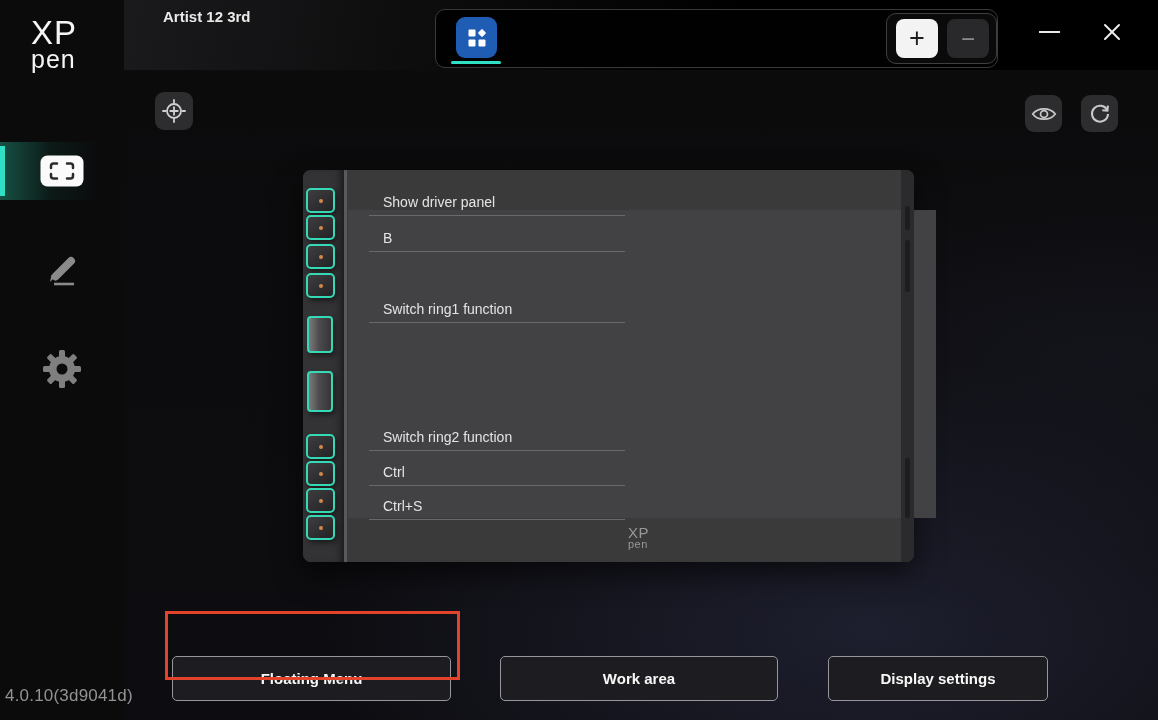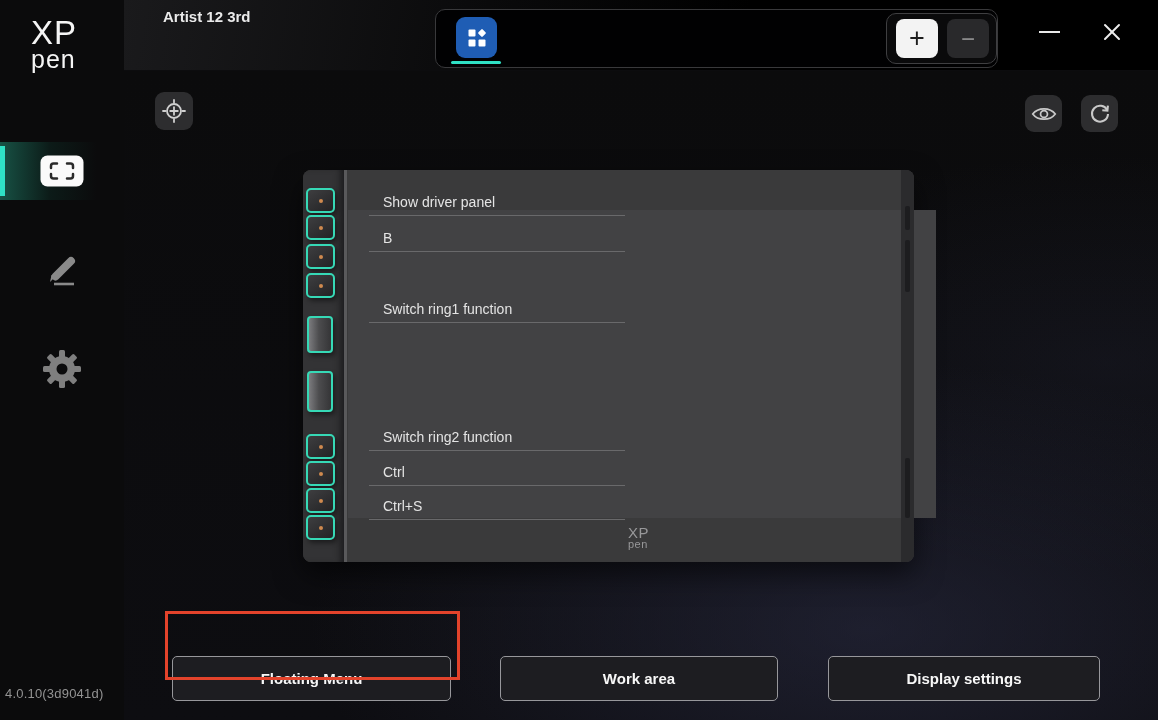--- a/index.html
+++ b/index.html
@@ -11,21 +11,21 @@
   .sidebar { position:absolute; left:0; top:0; width:124px; height:720px; background:#0b0b0c; z-index:5; }
   .brand-logo { position:absolute; left:31px; top:16px; color:#f5f5f5; line-height:1; }
   .brand-logo .l1 { font-size:33px; font-weight:300; letter-spacing:1px; }
   .brand-logo .l2 { font-size:25px; font-weight:300; letter-spacing:1px; margin-top:-2px; }
   .nav-item { position:absolute; left:0; width:124px; display:flex; align-items:center; justify-content:center; cursor:pointer; }
   .nav-item.active { top:142px; height:58px;
     background:linear-gradient(90deg, rgba(24,86,72,0.95) 0%, rgba(13,40,34,0.55) 40%, rgba(0,0,0,0) 78%); }
   .nav-item.active .accent-bar { position:absolute; left:0; top:4px; width:5px; height:50px; background:#2fe0c4; }
   .nav-item.pen { top:238px; height:64px; }
   .nav-item.gear { top:336px; height:66px; }
-  .version-text { position:absolute; left:5px; top:686px; font-size:13px; color:#939393; letter-spacing:0.2px; }
+  .version-text { position:absolute; left:5px; top:686px; font-size:17px; color:#939393; letter-spacing:0.2px; }
 
   
   .topbar { position:absolute; left:124px; top:0; width:1034px; height:71px;
     background:linear-gradient(100deg,#1a1a1c 0%, #0a0a0b 35%, #000 60%); border-bottom:1px solid #0c0c0e; }
   .device-title { position:absolute; left:39px; top:8px; font-size:15px; font-weight:600; color:#eaeaea; }
   .tabbar { position:absolute; left:311px; top:9px; width:563px; height:59px; background:#010102; border:1px solid #39393b; border-radius:10px; }
   .tab-active { position:absolute; left:20px; top:7px; width:41px; height:41px; background:#1f5db4; border-radius:9px; display:flex; align-items:center; justify-content:center; cursor:pointer; }
   .tab-underline { position:absolute; left:15px; bottom:3px; width:50px; height:3px; background:#2fe0c4; border-radius:2px; }
   .tab-actions { position:absolute; left:450px; top:3px; width:111px; height:51px; border:1px solid #3f3f41; border-radius:10px; background:#0a0a0b; }
   .btn-plus { position:absolute; left:9px; top:5px; width:42px; height:39px; background:#f3f3f3; border-radius:8px; display:flex; align-items:center; justify-content:center; font-size:27px; font-weight:400; color:#1d1d1d; cursor:pointer; }
@@ -72,21 +72,21 @@
 
   .device-logo { position:absolute; left:325px; top:355px; color:#98989a; line-height:1; }
   .device-logo .l1 { font-size:15px; font-weight:300; letter-spacing:0.5px; }
   .device-logo .l2 { font-size:11px; font-weight:300; letter-spacing:0.5px; margin-top:-1px; }
 
   
   .footer-btn { position:absolute; top:552px; height:45px; background:#1d1d21; border:1px solid #97979b; border-radius:5px;
     display:flex; align-items:center; justify-content:center; font-size:15px; font-weight:700; color:#f7f7f7; cursor:pointer;margin-top:33px; }
   .fb-floating { left:48px; width:279px; }
   .fb-workarea { left:376px; width:278px; }
-  .fb-display { left:704px; width:272px; }
+  .fb-display { left:704px; width:220px; }
   .highlight-box { position:absolute; left:41px; top:540px; width:295px; height:69px; border:3px solid #e3432b; z-index:6; pointer-events:none; }
 
   svg { display:block; }
 </style>
 </head>
 <body>
 
 <div class="stage">
 
   <div class="sidebar">

